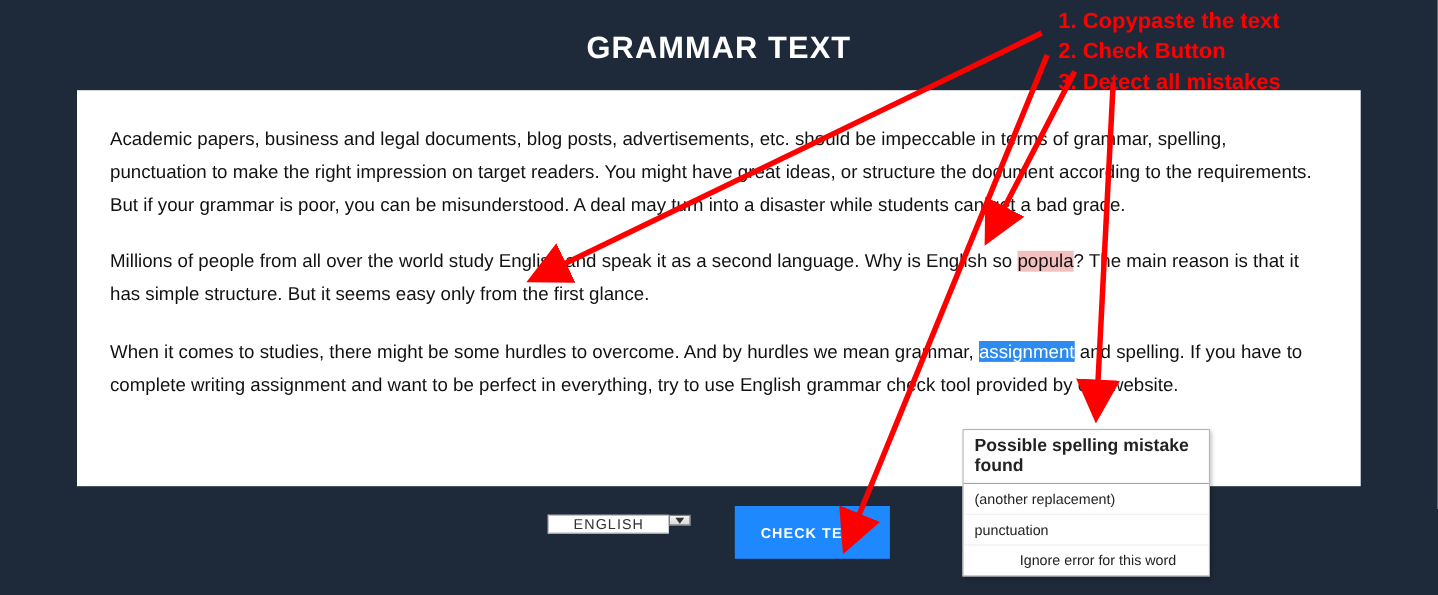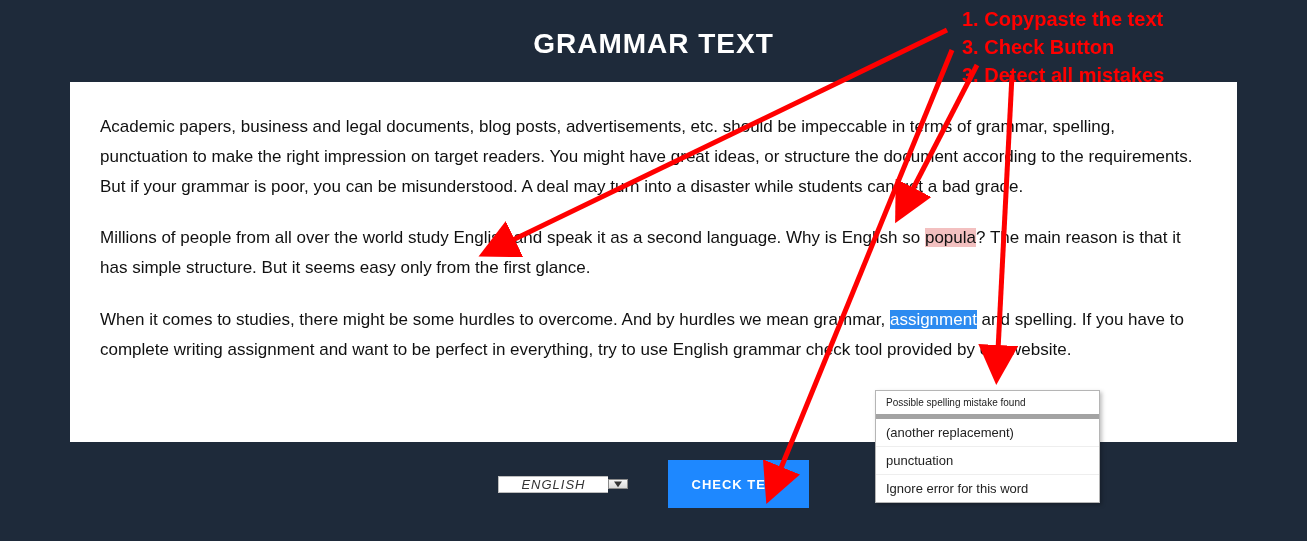--- a/index.html
+++ b/index.html
@@ -35,23 +35,22 @@
   .hl-blue { background: #2d8bf0; color: #fff; }
   .controls {
     display: flex;
     justify-content: center;
     align-items: center;
     gap: 40px;
     margin-top: 18px;
   }
   .lang-wrap {
     display: inline-flex;
-    align-items: center;
+    align-items: flex-start;
     height: 32px;
-    font-style: italic;
   }
   .lang-label {
     background: #fff;
     color: #333;
     font-size: 13px;
     letter-spacing: 1px;
     padding: 0 22px;
     display: flex;
     align-items: center;
     border: 1px solid #bdbdbd;
@@ -84,31 +83,31 @@
     left: 875px;
     width: 225px;
     background: #fff;
     border: 1px solid #b5b5b5;
     box-shadow: 2px 2px 4px rgba(0,0,0,0.25);
     font-size: 13px;
     color: #222;
     z-index: 10;
   }
   .popup-title {
-    font-weight: 400;
+    font-weight: 700;
     padding: 6px 10px;
-    border-bottom: 5px solid #a3a3a3;
-    font-size: 10px;
+    border-bottom: 1px solid #a3a3a3;
+    font-size: 16px;
   }
   .popup-item {
     padding: 6px 10px;
     border-bottom: 1px solid #eee;
     cursor: pointer;
   }
-  .popup-item:last-child { border-bottom: none; }
+  .popup-item:last-child { border-bottom: none; margin-left: 41px; }
   .annotations {
     position: absolute;
     top: 0; left: 12px; width: 100%; height: 100%;
     pointer-events: none;
     font-weight: bold;
   }
   .anno-text {
     position: absolute;
     color: #ff0000;
     font-size: 20px;
@@ -167,15 +166,15 @@
 
     <line x1="935" y1="30" x2="480" y2="250" stroke="#ff0000" stroke-width="5" marker-end="url(#ah)"></line>
 
     <line x1="940" y1="50" x2="760" y2="490" stroke="#ff0000" stroke-width="5" marker-end="url(#ah)"></line>
 
     <line x1="965" y1="65" x2="890" y2="210" stroke="#ff0000" stroke-width="5" marker-end="url(#ah)"></line>
 
     <line x1="1000" y1="75" x2="985" y2="370" stroke="#ff0000" stroke-width="5" marker-end="url(#ah)"></line>
   </svg>
   <div class="anno-text" style="top:8px; left:950px;">1. Copypaste the text</div>
-  <div class="anno-text" style="top:36px; left:950px;">3. Check Button</div>
+  <div class="anno-text" style="top:36px; left:950px;">2. Check Button</div>
   <div class="anno-text" style="top:64px; left:950px;">3. Detect all mistakes</div>
 </div>
 
 </body></html>

